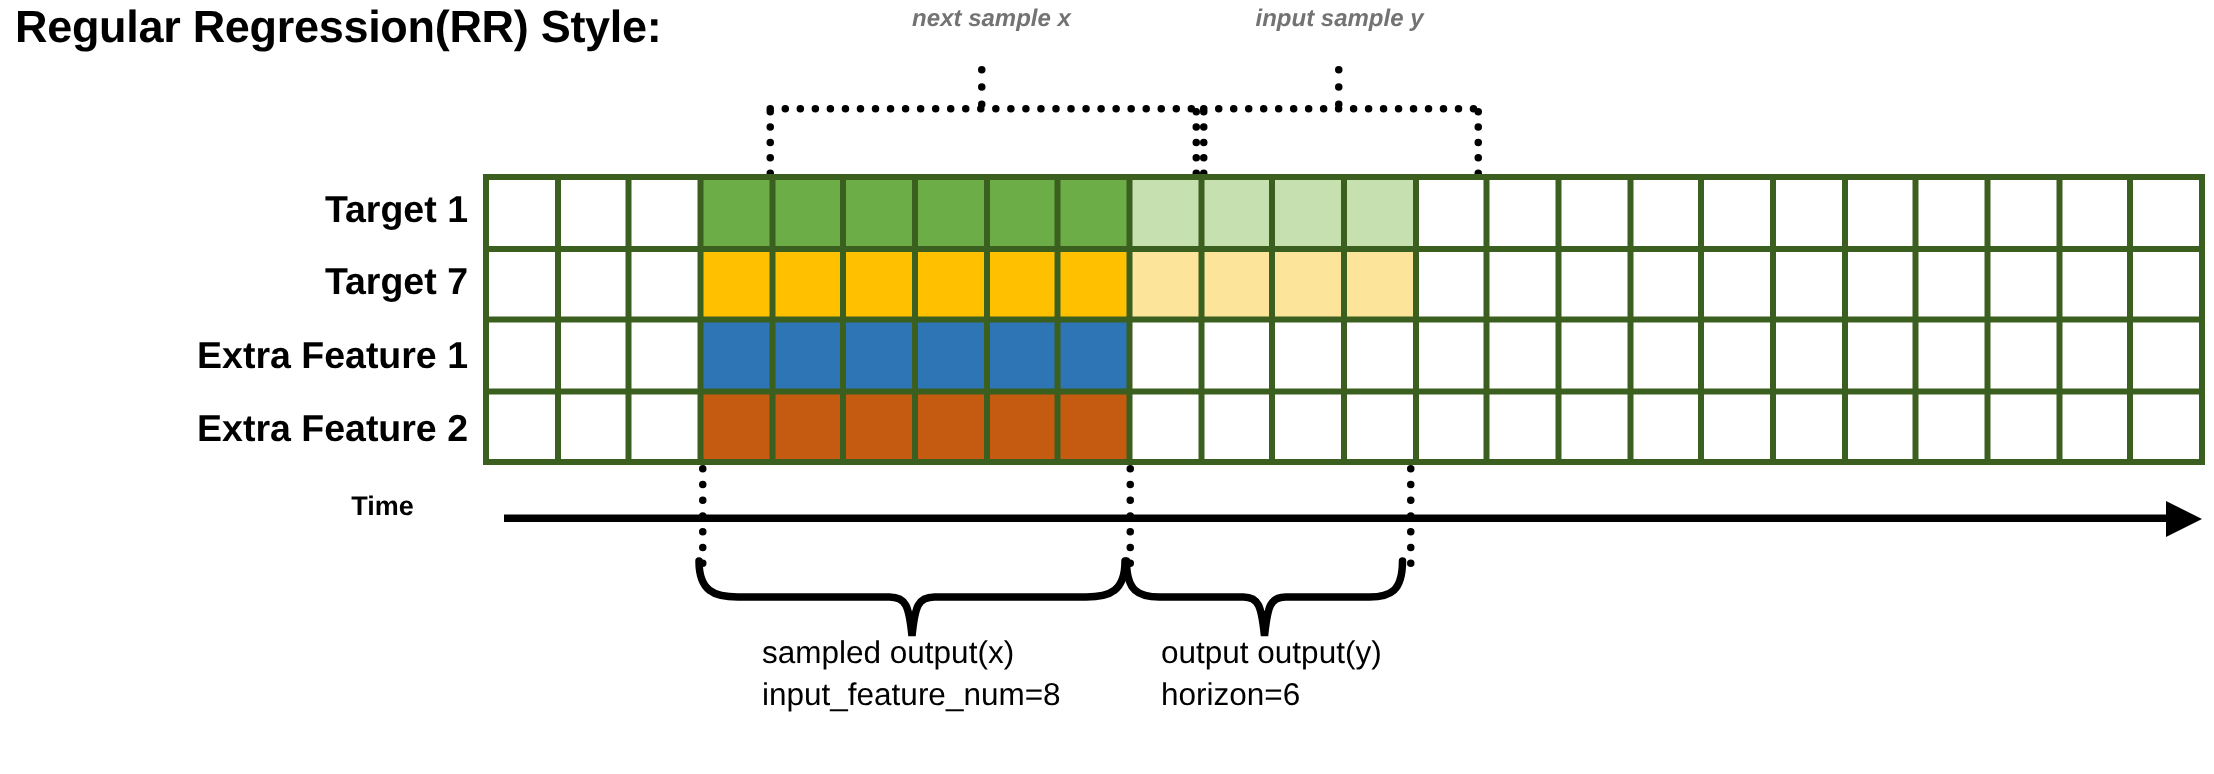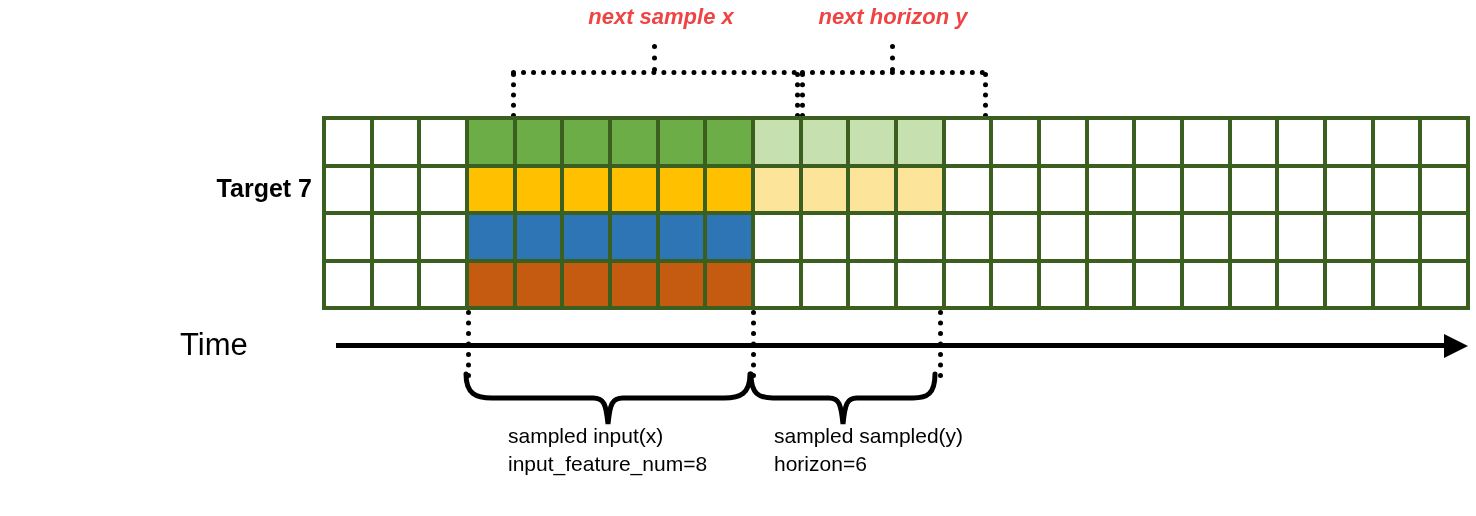--- a/index.html
+++ b/index.html
@@ -20,24 +20,24 @@
     left: 10px;
     top: 2px;
     font-size: 30px;
     font-weight: 700;
     color: #000000;
     white-space: nowrap;
     letter-spacing: -0.2px;
   }
   .top-label {
     position: absolute;
-    font-size: 22px;
+    font-size: 16px;
     font-style: italic;
     font-weight: 600;
-    color: #ef4444;
+    color: #737373;
     white-space: nowrap;
     text-align: center;
   }
   #label-next-x { left: 586px; top: 4px; width: 150px; }
   #label-next-y { left: 818px; top: 4px; width: 150px; }
 
   #row-labels {
     position: absolute;
     left: 0px;
     top: 116px;
@@ -114,23 +114,23 @@
 
   #pip-x { left: 652px; top: 44px; height: 28px; }
   #pip-y { left: 890px; top: 44px; height: 28px; }
 
   
   #time-label {
     position: absolute;
     left: 180px;
     top: 327px;
     width: 150px;
-    text-align: left;
-    font-size: 31px;
-    font-weight: 400;
+    text-align: center;
+    font-size: 18px;
+    font-weight: 700;
     color: #000000;
   }
   #time-line {
     position: absolute;
     left: 336px;
     top: 343px;
     width: 1112px;
     height: 5px;
     background: #000000;
   }
@@ -168,36 +168,40 @@
     white-space: nowrap;
   }
   #caption-in  { left: 508px; top: 422px; }
   #caption-out { left: 774px; top: 422px; }
 </style>
 </head>
 <body>
 
 <div id="page">
 
+  <div id="title">Regular Regression(RR) Style:</div>
 
   <div class="top-label" id="label-next-x">next sample x</div>
-  <div class="top-label" id="label-next-y">next horizon y</div>
+  <div class="top-label" id="label-next-y">input sample y</div>
 
   <div class="dot-h" id="bar-x"></div>
   <div class="dot-v" id="stem-x-left"></div>
   <div class="dot-v" id="stem-x-right"></div>
   <div class="tick-up" id="pip-x"></div>
 
   <div class="dot-h" id="bar-y"></div>
   <div class="dot-v" id="stem-y-left"></div>
   <div class="dot-v" id="stem-y-right"></div>
   <div class="tick-up" id="pip-y"></div>
 
   <div id="row-labels">
+    <div class="row-label r0">Target 1</div>
     <div class="row-label r1">Target 7</div>
+    <div class="row-label r2">Extra Feature 1</div>
+    <div class="row-label r3">Extra Feature 2</div>
   </div>
 
   <div id="grid">
       <div class="grid-row">
         <div class="cell" style="background: rgb(255, 255, 255);"></div>
         <div class="cell" style="background: rgb(255, 255, 255);"></div>
         <div class="cell" style="background: rgb(255, 255, 255);"></div>
         <div class="cell" style="background: rgb(108, 173, 71);"></div>
         <div class="cell" style="background: rgb(108, 173, 71);"></div>
         <div class="cell" style="background: rgb(108, 173, 71);"></div>
@@ -309,21 +313,21 @@
   <div class="dot-v" id="drop-c"></div>
 
   <svg class="brace-svg" id="brace-in" width="292" height="56" viewBox="0 0 292 56">
     <path d="M4,2 C4,22 14,26 30,26 L131,26 C142,26 144,32 146,52 C148,32 150,26 161,26 L262,26 C278,26 288,22 288,2" fill="none" stroke="#000000" stroke-width="5" stroke-linecap="round"></path>
   </svg>
   <svg class="brace-svg" id="brace-out" width="196" height="56" viewBox="0 0 196 56">
     <path d="M4,2 C4,22 12,26 26,26 L82,26 C92,26 94,32 96,52 C98,32 100,26 110,26 L166,26 C180,26 188,22 188,2" fill="none" stroke="#000000" stroke-width="5" stroke-linecap="round"></path>
   </svg>
 
   <div class="caption" id="caption-in">
-    <div>sampled input(x)</div>
+    <div>sampled output(x)</div>
     <div>input_feature_num=8</div>
   </div>
   <div class="caption" id="caption-out">
-    <div>sampled sampled(y)</div>
+    <div>output output(y)</div>
     <div>horizon=6</div>
   </div>
 
 </div>
 
 </body></html>

